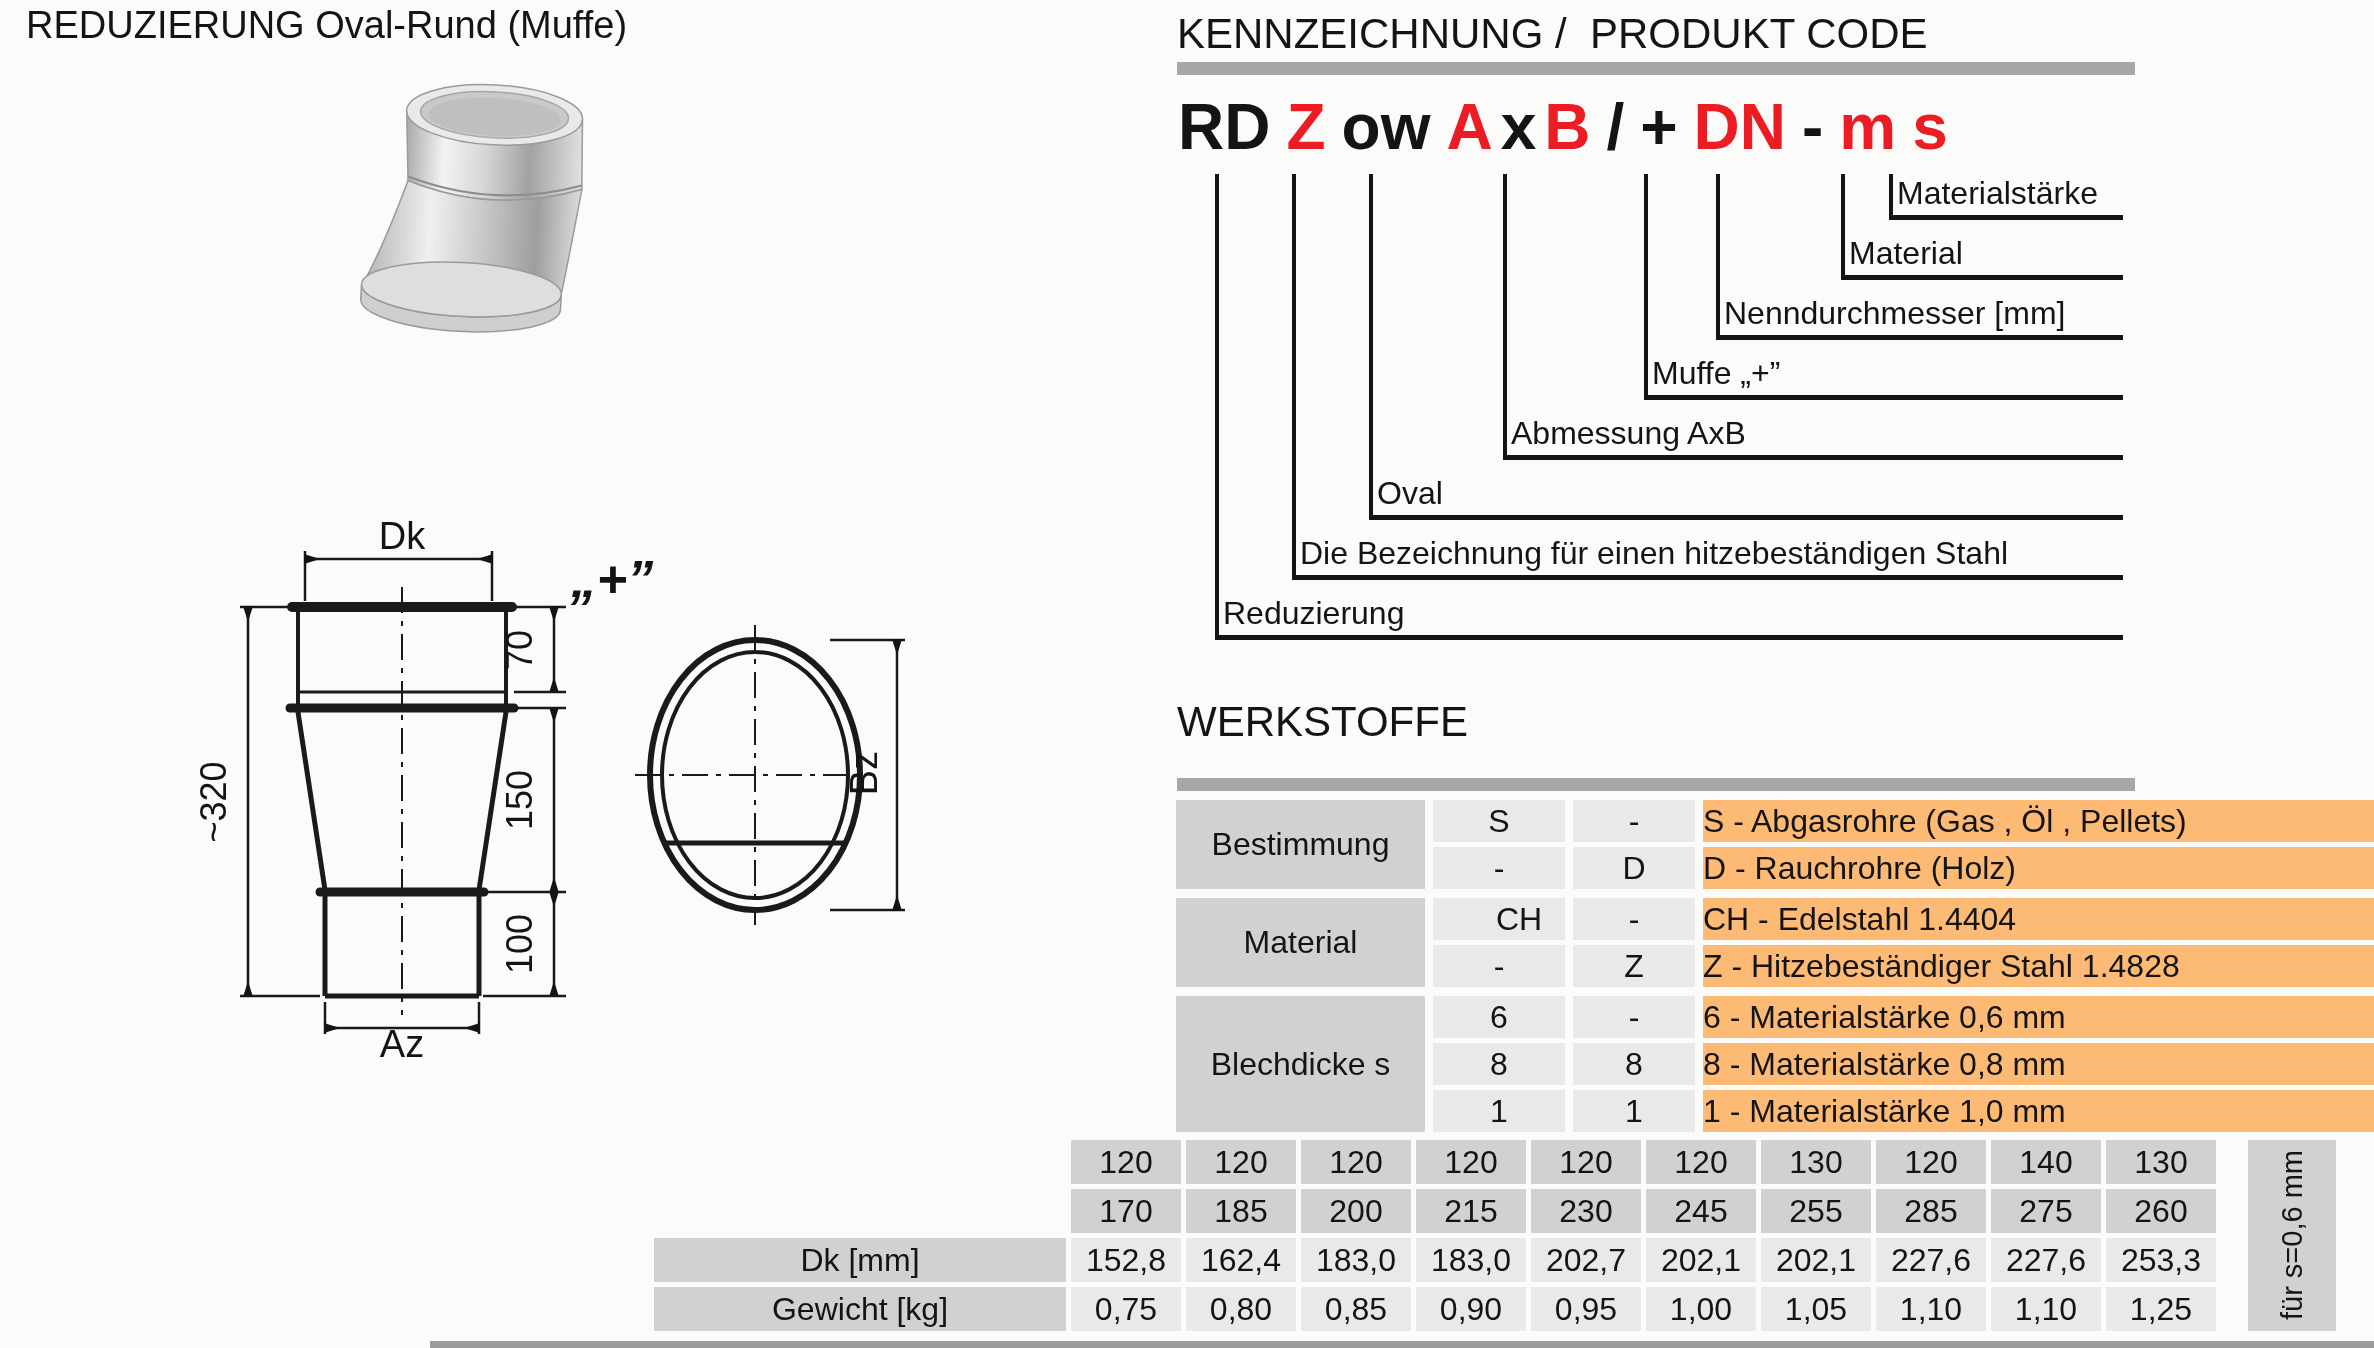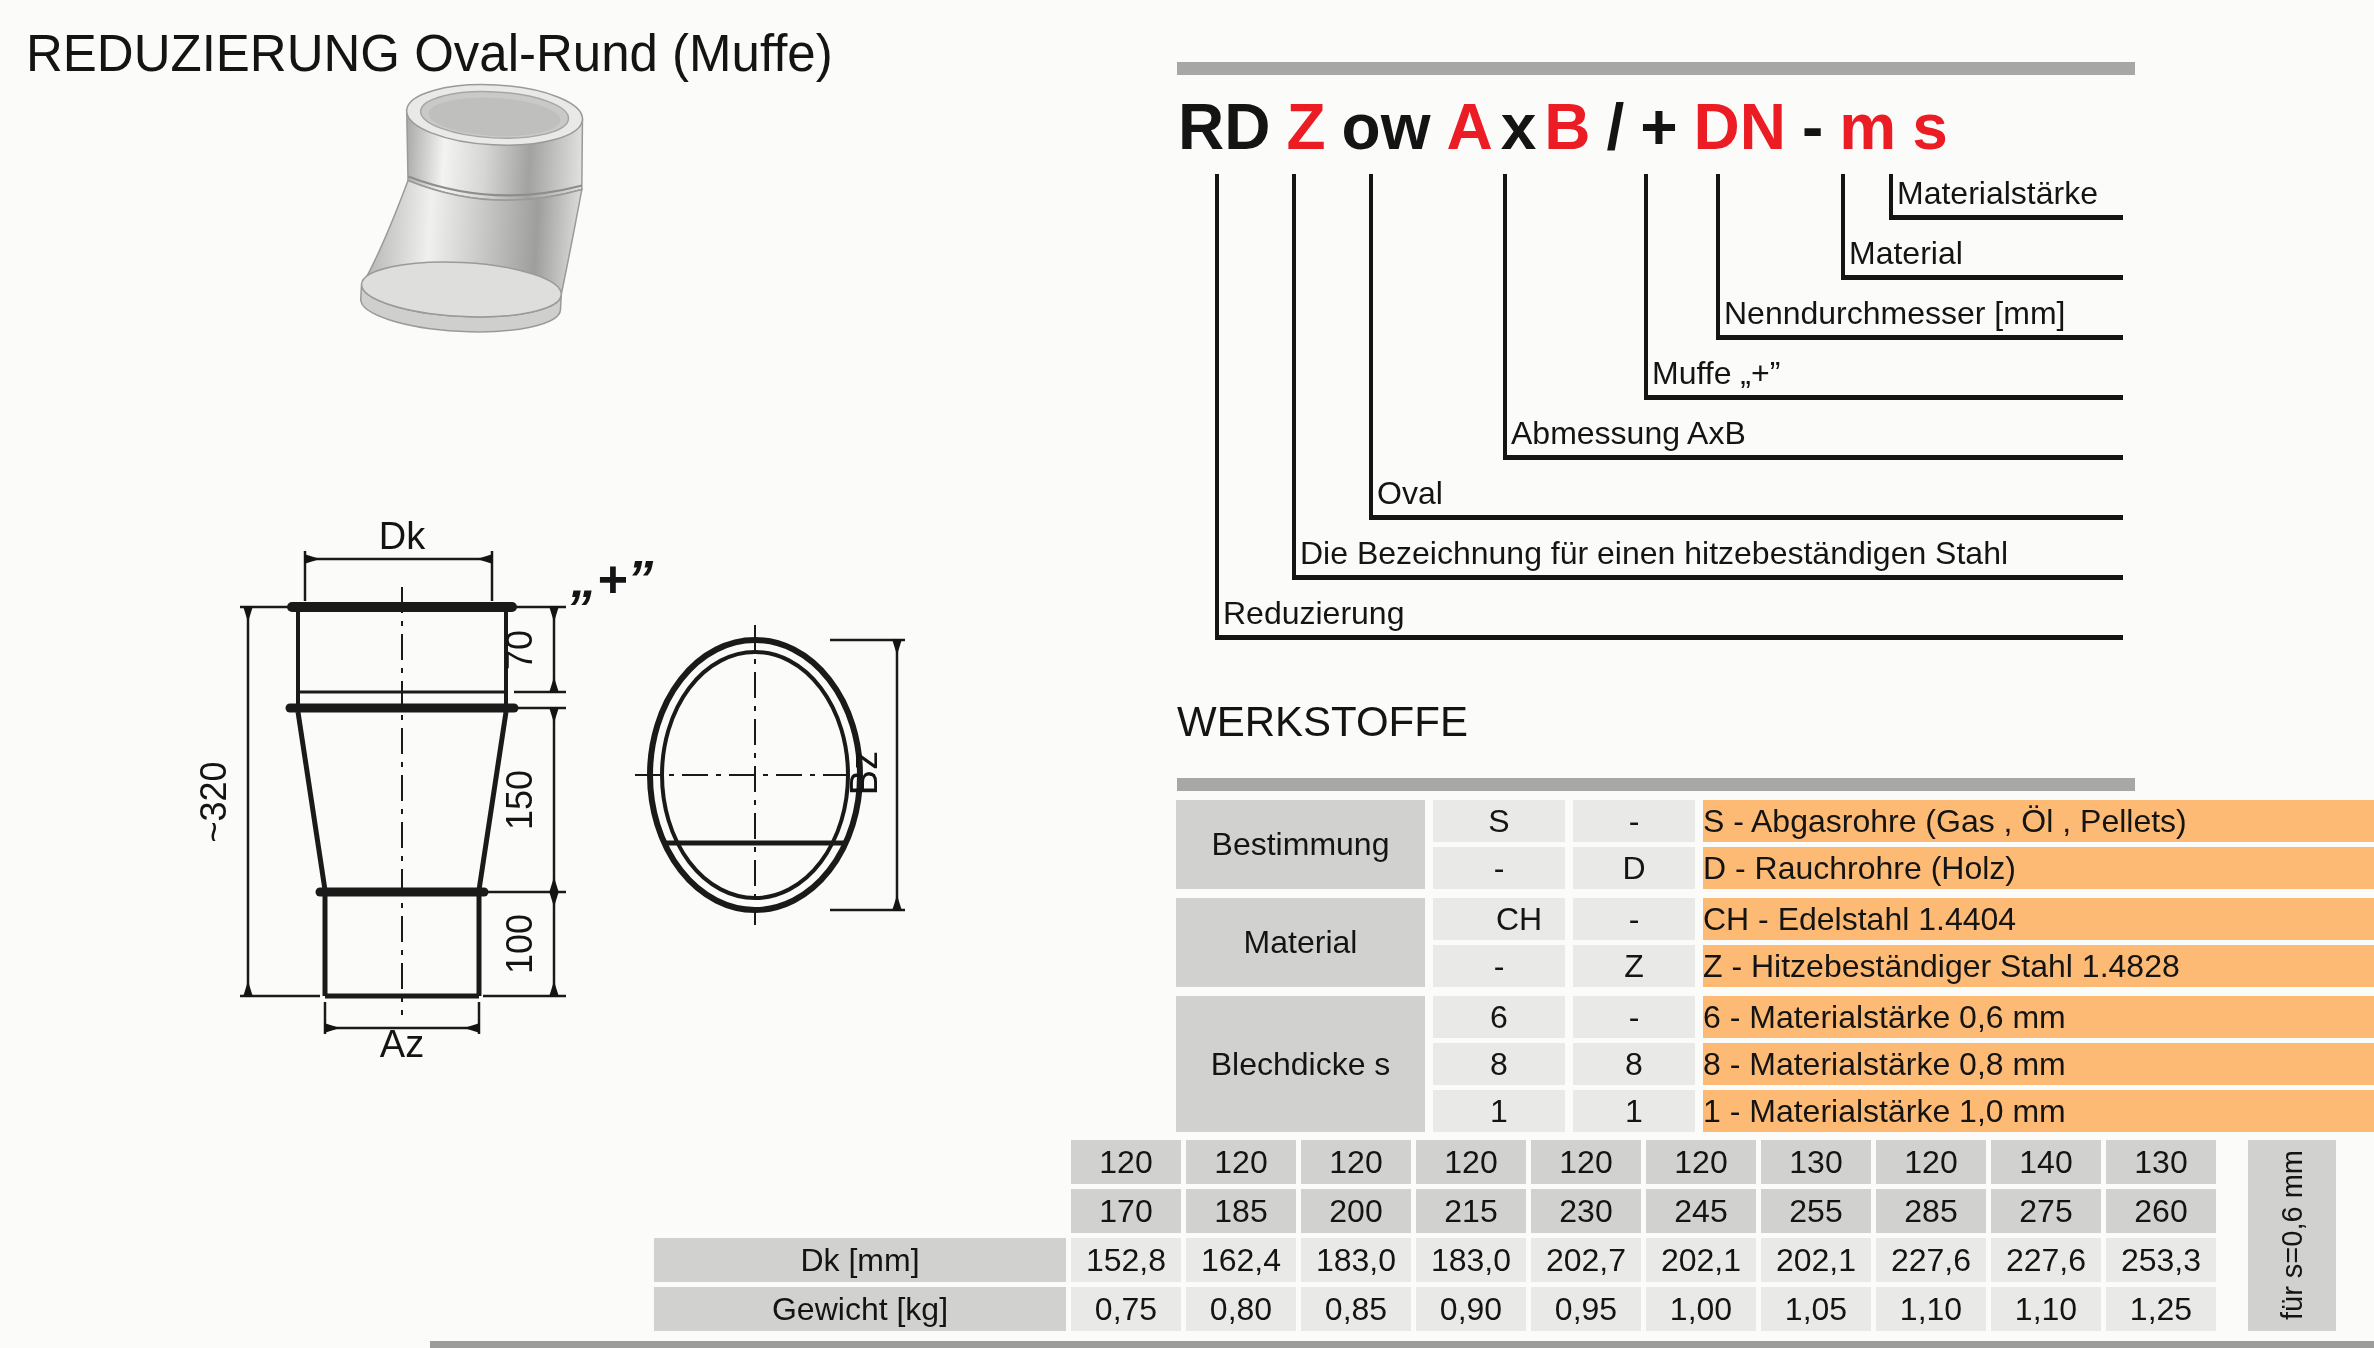--- a/index.html
+++ b/index.html
@@ -1,19 +1,19 @@
 <!DOCTYPE html>
 <html><head>
 <meta charset="utf-8">
 <style>
   html,body{margin:0;padding:0;background:#e9e9e9;}
   .page{position:relative;width:2374px;height:1348px;background:#fbfbf9;overflow:hidden;
         font-family:"Liberation Sans",sans-serif;color:#141414;}
   .abs{position:absolute;}
-  .page-title{left:26px;top:24px;font-size:51px;letter-spacing:0px;white-space:pre;}
+  .page-title{left:26px;top:4px;font-size:38px;letter-spacing:0px;white-space:pre;}
   .sec-heading{font-size:42px;white-space:pre;}
   .gray-bar{background:#a7a7a5;height:13px;}
   
   .code-row{left:1178px;top:94px;display:flex;align-items:flex-start;font-weight:700;font-size:64px;line-height:66px;}
   .tok{margin-right:16px;}
   .tok.tight{margin-right:8px;}
   .tok.red{color:#ec1c24;}
   .tok.black{color:#141414;}
   
   .lad-v{position:absolute;width:4px;background:#141414;}
@@ -140,20 +140,21 @@
     </g>
 
     <g stroke="#1a1a1a" stroke-width="2.5">
       <line x1="650" y1="125" x2="725" y2="125"></line>
       <line x1="650" y1="395" x2="725" y2="395"></line>
       <line x1="717" y1="125" x2="717" y2="395" marker-start="url(#arr)" marker-end="url(#arr)"></line>
     </g>
     <text x="697" y="258" text-anchor="middle" font-size="38" transform="rotate(-90 697 258)">Bz</text>
   </svg>
 
+  <div class="abs sec-heading" style="left:1177px;top:10px;">KENNZEICHNUNG /  PRODUKT CODE</div>
   <div class="abs gray-bar" style="left:1177px;top:62px;width:958px;"></div>
 
   <div class="abs code-row" id="code-row">
       <span class="tok black">RD</span>
       <span class="tok red">Z</span>
       <span class="tok black">ow</span>
       <span class="tok red tight">A</span>
       <span class="tok black tight">x</span>
       <span class="tok red">B</span>
       <span class="tok black">/</span>

